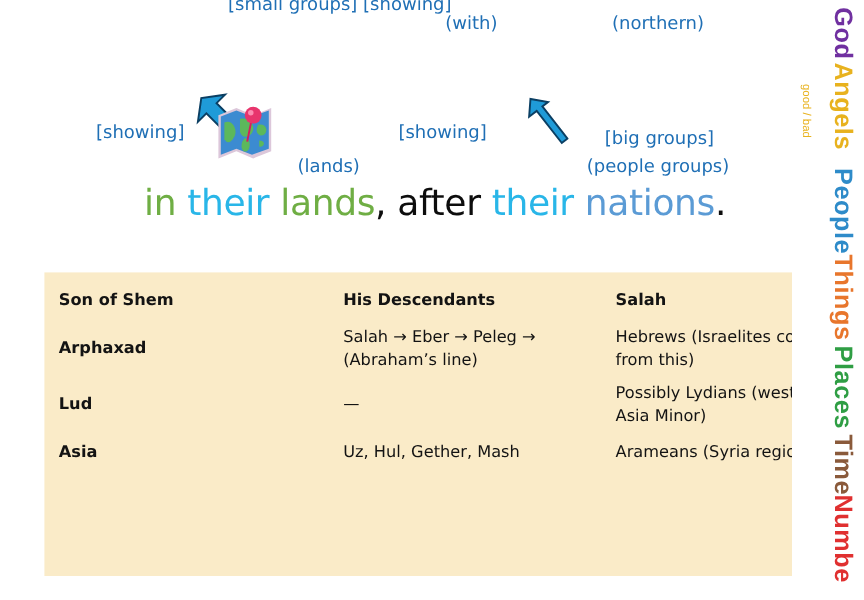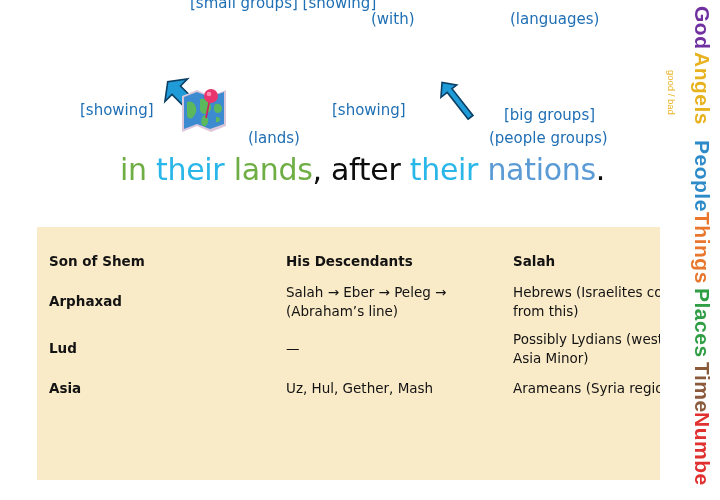--- a/index.html
+++ b/index.html
@@ -90,21 +90,21 @@
     text-align: left;
     vertical-align: middle;
     font-family: "DejaVu Sans", sans-serif;
     color: #131313;
     padding: 0 6px;
   }
   #shem-table th {
     font-size: 13.5px;
     font-weight: bold;
     height: 34px;
-    padding-top: 17px;
+    padding-top: 6px;
   }
   #shem-table td {
     font-size: 13.5px;
     font-weight: normal;
     line-height: 1.35;
   }
   #shem-table td.col-name {
     font-weight: bold;
   }
   .col-1 { width: 225px; padding-left: 12px !important; }
@@ -145,21 +145,21 @@
     font-weight: normal;
   }
 </style>
 </head>
 <body>
 
 <div id="slide">
 
   <div class="annot annot-top-cut">[small groups] [showing]</div>
   <div class="annot annot-with">(with)</div>
-  <div class="annot annot-langs">(languages)</div>
+  <div class="annot annot-langs">(northern)</div>
   <div class="annot annot-show-l">[showing]</div>
   <div class="annot annot-lands">(lands)</div>
   <div class="annot annot-show-m">[showing]</div>
   <div class="annot annot-big">[big groups]</div>
   <div class="annot annot-people">(people groups)</div>
 
   <div class="verse verse-line2" id="verse-line2"><span style="color: rgb(111, 174, 68);">in </span><span style="color: rgb(41, 182, 232);">their </span><span style="color: rgb(111, 174, 68);">lands</span><span style="color: rgb(13, 13, 13);">, after </span><span style="color: rgb(41, 182, 232);">their </span><span style="color: rgb(91, 155, 213);">nations</span><span style="color: rgb(13, 13, 13);">.</span></div>
 
   <svg class="arrow-svg" id="arrow-left-map" width="46" height="50" viewBox="0 0 46 50">
     <path d="M28 48 L28 14 L38 14 L22 2 L6 14 L16 14 L16 48 Z" fill="#1F9BD8" stroke="#0b3f63" stroke-width="1.6" transform="rotate(-45 22 25)"></path>

